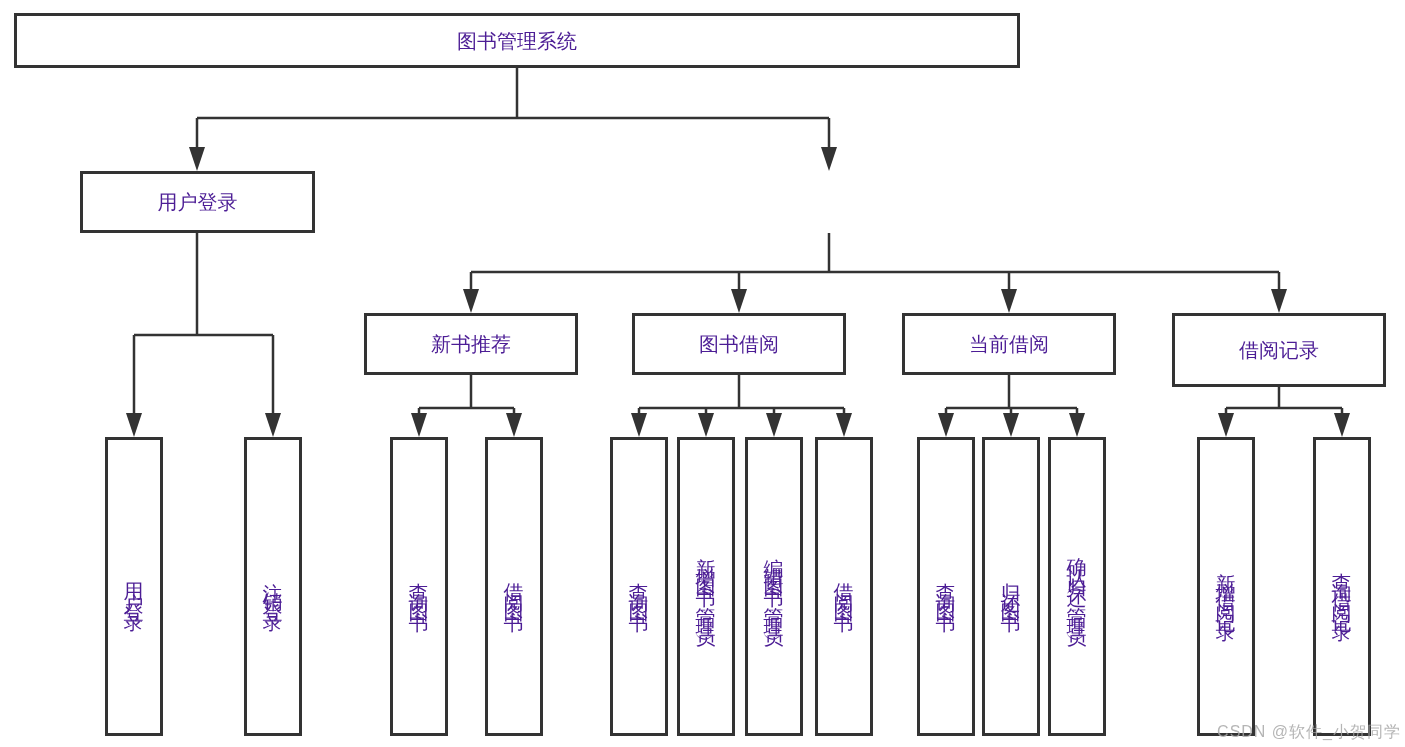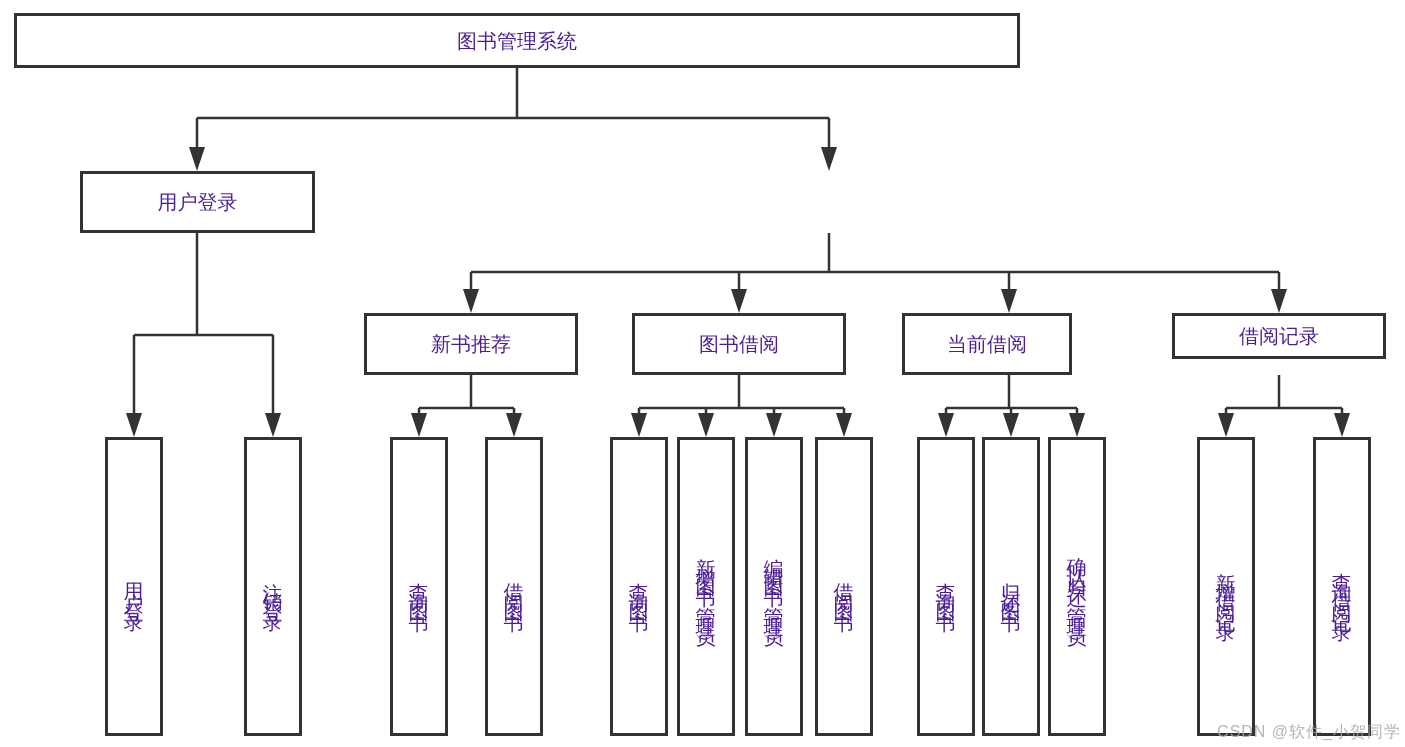--- a/index.html
+++ b/index.html
@@ -39,22 +39,22 @@
     text-orientation: mixed;
     letter-spacing: 10px;
     font-size: 20px;
   }
   
   .n-root            { left: 14px;   top: 13px;  width: 1006px; height: 55px; }
   .n-user-login      { left: 80px;   top: 171px; width: 235px;  height: 62px; }
   .n-book-mgmt       { left: 712px;  top: 171px; width: 235px;  height: 62px; }
   .n-new-books       { left: 364px;  top: 313px; width: 214px;  height: 62px; text-align: right; }
   .n-book-borrow     { left: 632px;  top: 313px; width: 214px;  height: 62px; }
-  .n-current-borrow  { left: 902px;  top: 313px; width: 170px;  height: 62px; }
-  .n-borrow-records  { left: 1172px; top: 313px; width: 214px;  height: 46px; font-family: Liberation Serif, serif; }
+  .n-current-borrow  { left: 902px;  top: 313px; width: 214px;  height: 62px; }
+  .n-borrow-records  { left: 1172px; top: 313px; width: 214px;  height: 74px; font-family: Liberation Serif, serif; }
   
   .n-leaf { top: 437px; width: 58px; height: 299px; }
   .x1  { left: 105px; }
   .x2  { left: 244px; }
   .x3  { left: 390px; }
   .x4  { left: 485px; }
   .x5  { left: 610px; }
   .x6  { left: 677px; }
   .x7  { left: 745px; }
   .x8  { left: 815px; }

